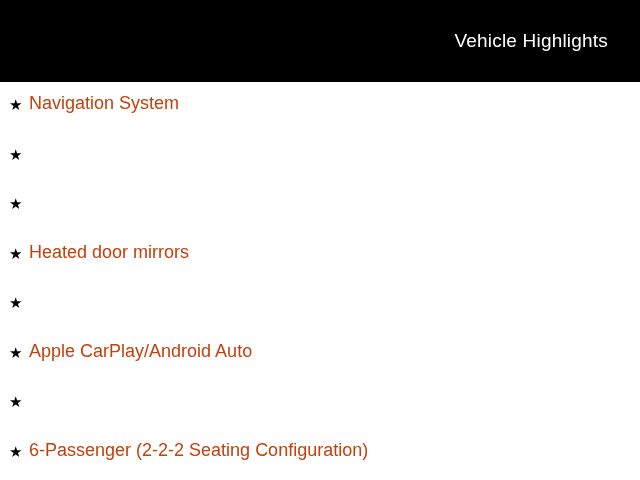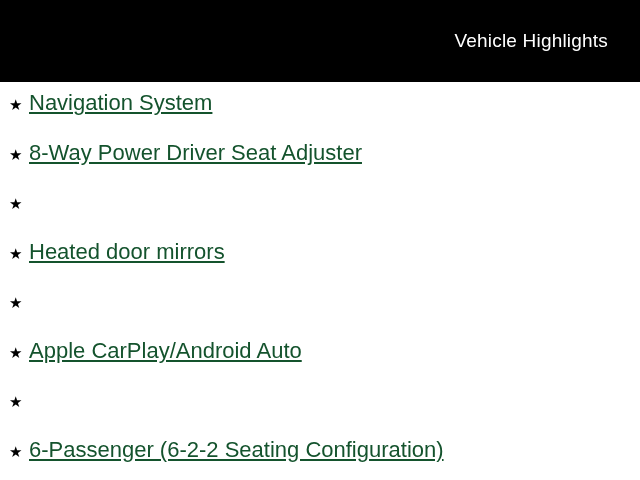--- a/index.html
+++ b/index.html
@@ -53,61 +53,59 @@
   .bullet-star {
     width: 20px;
     min-width: 20px;
     color: #000000;
     font-size: 15px;
     line-height: 22px;
     text-align: left;
     padding-top: 2px;
   }
   .item-label {
-    color: #14532d;
-    font-size: 22px;
+    color: #c2410c;
+    font-size: 18px;
     line-height: 22px;
     white-space: nowrap;
-    text-decoration: underline;
   }
 </style>
 </head>
 <body>
 
 <div class="page">
 
   <div class="header-bar">
     <div class="header-title">Vehicle Highlights</div>
   </div>
 
   <ul class="highlights-list">
     <li class="highlight-item">
       <span class="bullet-star">★</span>
       <span class="item-label">Navigation System</span>
     </li>
     <li class="highlight-item">
       <span class="bullet-star">★</span>
-      <span class="item-label">8-Way Power Driver Seat Adjuster</span>
     </li>
     <li class="highlight-item">
       <span class="bullet-star">★</span>
     </li>
     <li class="highlight-item">
       <span class="bullet-star">★</span>
       <span class="item-label">Heated door mirrors</span>
     </li>
     <li class="highlight-item">
       <span class="bullet-star">★</span>
     </li>
     <li class="highlight-item">
       <span class="bullet-star">★</span>
       <span class="item-label">Apple CarPlay/Android Auto</span>
     </li>
     <li class="highlight-item">
       <span class="bullet-star">★</span>
     </li>
     <li class="highlight-item">
       <span class="bullet-star">★</span>
-      <span class="item-label">6-Passenger (6-2-2 Seating Configuration)</span>
+      <span class="item-label">6-Passenger (2-2-2 Seating Configuration)</span>
     </li>
   </ul>
 
 </div>
 
 </body></html>

